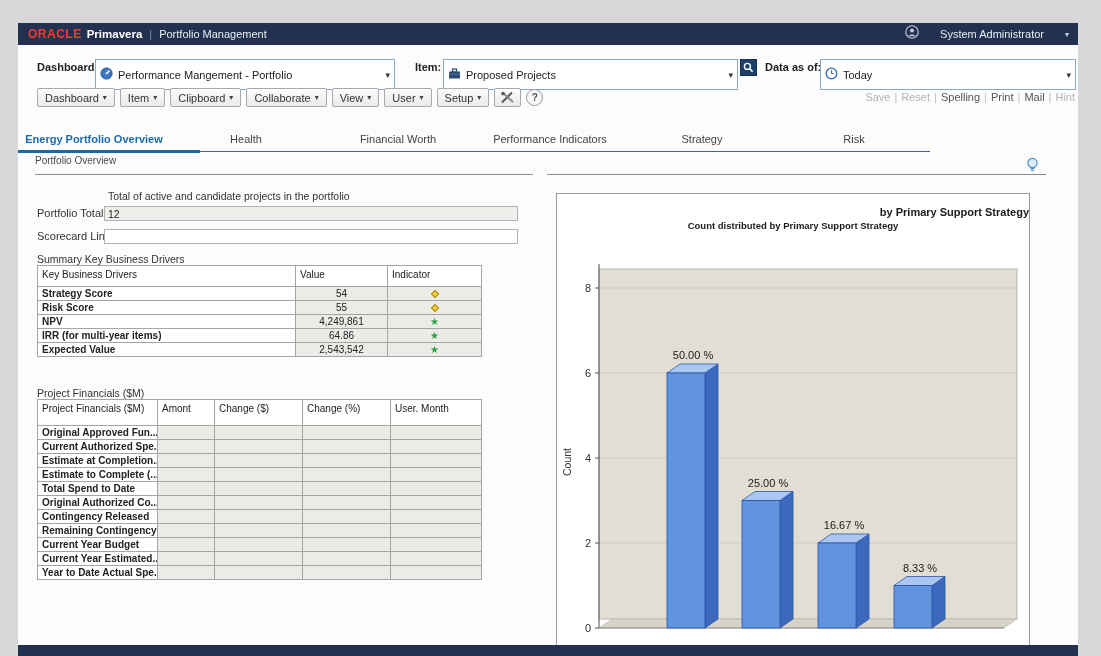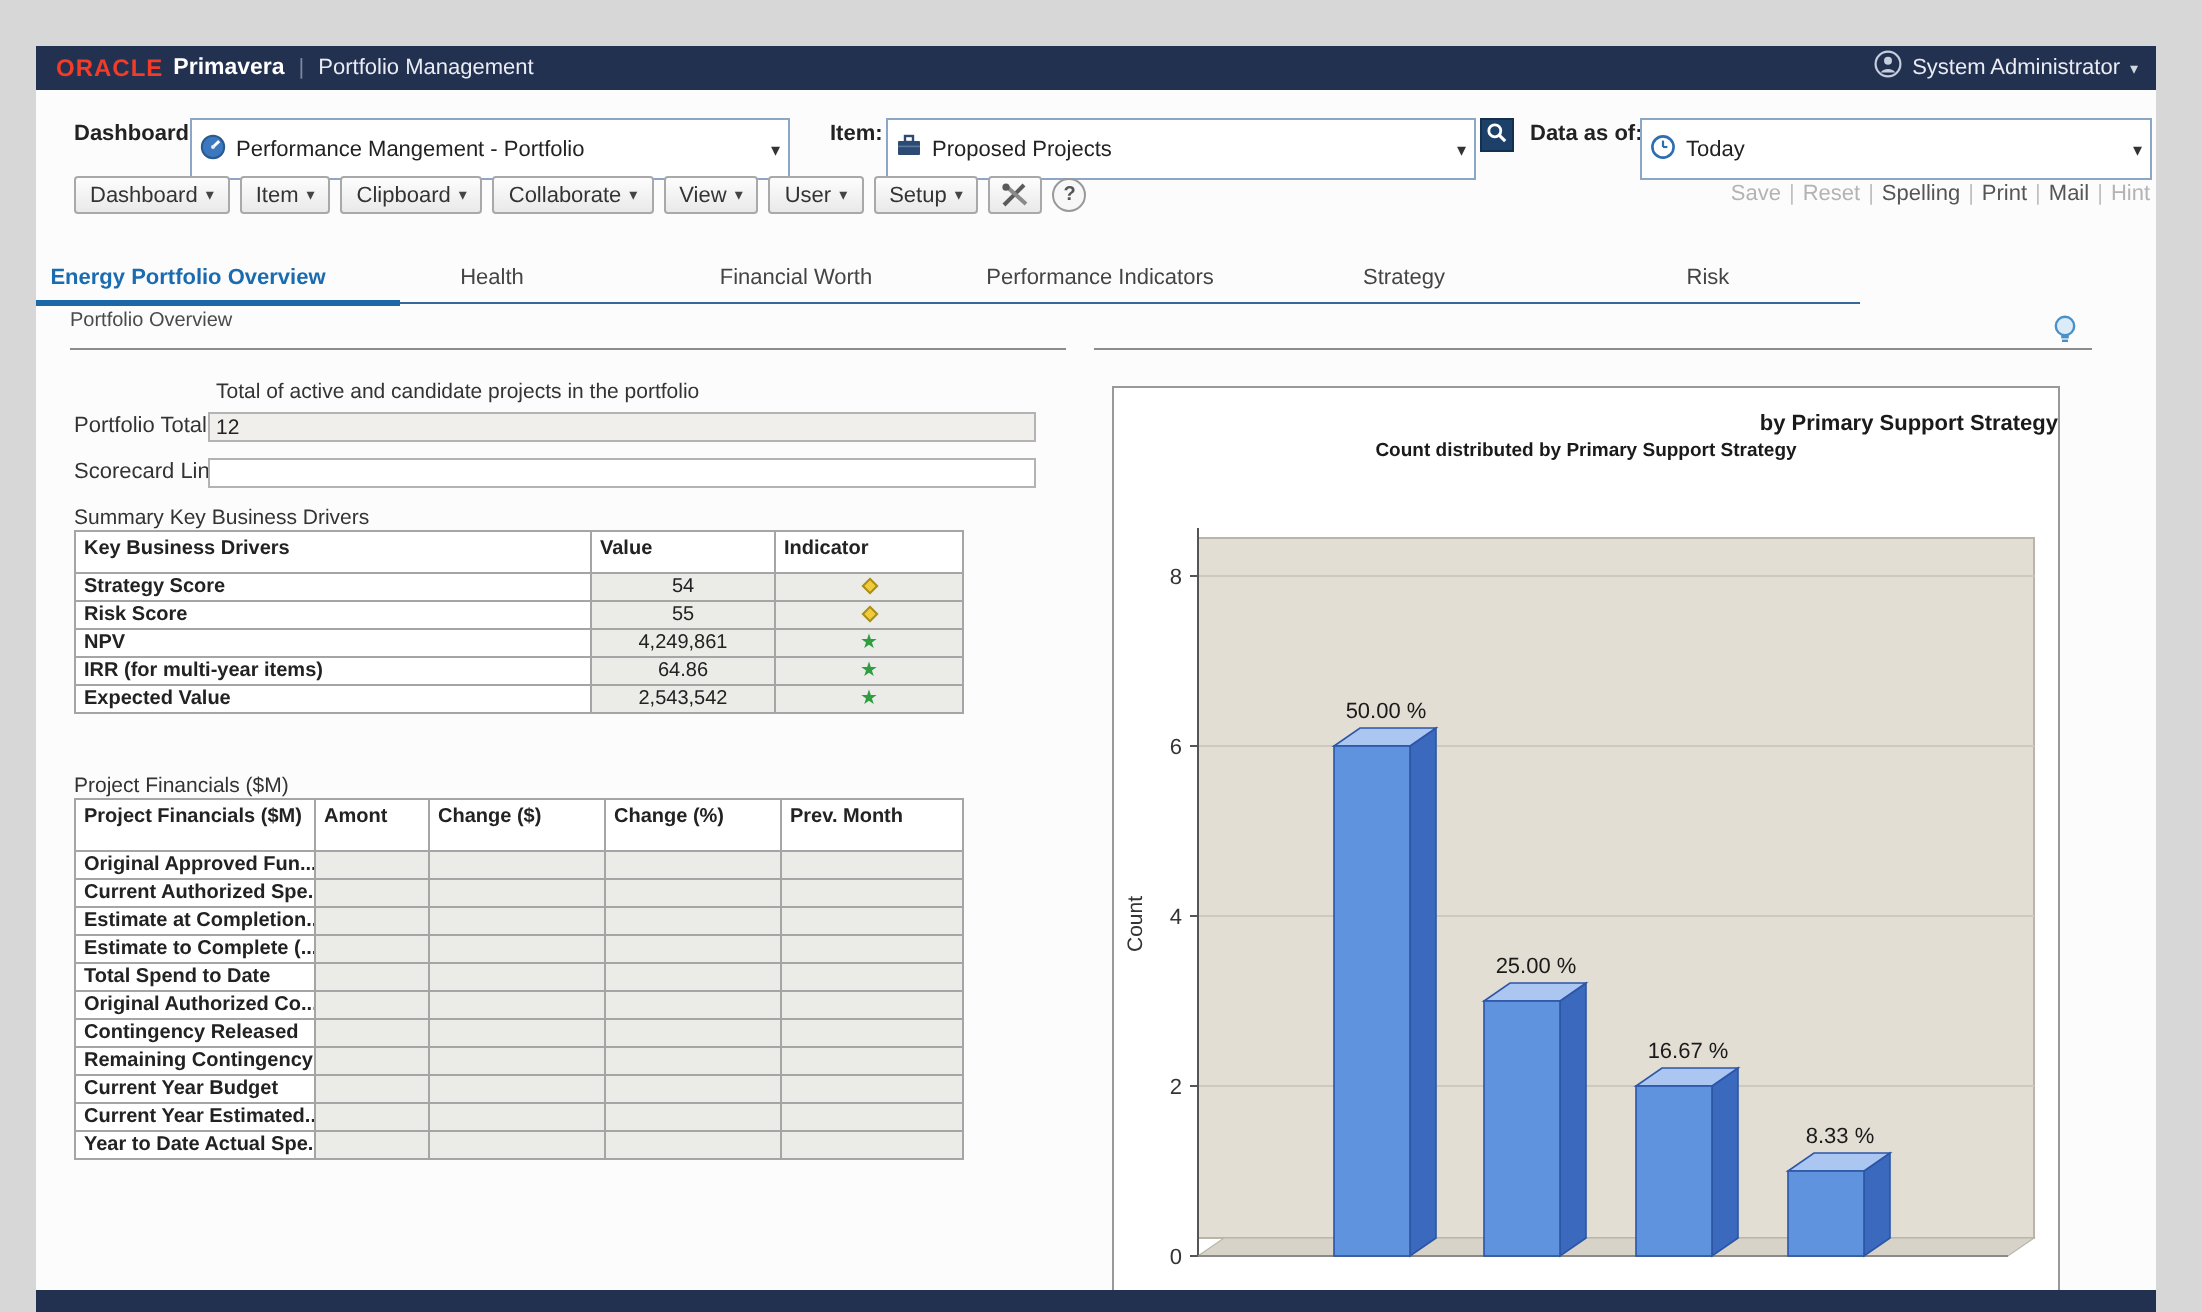--- a/index.html
+++ b/index.html
@@ -6,21 +6,21 @@
   body { font-family:"Liberation Sans", sans-serif; background:#d7d7d7; }
   .page { position:relative; width:1101px; height:656px; background:#d7d7d7; overflow:hidden; }
 
   
   .app-header { position:absolute; left:18px; top:23px; width:1060px; height:22px;
     background:#233150; display:flex; align-items:center; }
   .brand-oracle { color:#f23c28; font-weight:bold; font-size:12px; letter-spacing:.5px; margin-left:10px; }
   .brand-product { color:#fff; font-weight:bold; font-size:11.5px; margin-left:5px; }
   .brand-sep { color:#7d87a0; margin:0 7px; font-size:11px; }
   .app-title { color:#e9ecf3; font-size:11px; }
-  .user-area { margin-left:auto; margin-right:9px; display:flex; align-items:center; gap:5px; }
+  .user-area { margin-left:auto; margin-right:9px; display:flex; align-items:center; gap:21px; }
   .user-name { color:#e9ecf3; font-size:11px; }
   .user-caret { color:#cfd6e2; font-size:8px; }
 
   
   .main { position:absolute; left:18px; top:45px; width:1060px; height:600px;
     background:#fcfcfc; overflow:hidden; }
   .app-footer { position:absolute; left:18px; top:645px; width:1060px; height:11px; background:#233150; }
 
   .tlabel { position:absolute; font-size:11px; font-weight:bold; color:#222; line-height:17px; }
   .combo { position:absolute; height:31px; border:1px solid #8ba6c7; background:#fff;
@@ -56,21 +56,21 @@
   .fieldlabel { position:absolute; left:2px; font-size:11px; color:#333; }
   .field { position:absolute; left:69px; width:414px; height:15px; border:1px solid #b3b3b3;
     font-size:10.5px; color:#222; padding:0 3px; font-family:"Liberation Sans",sans-serif; }
   .field.readonly { background:#f0efec; }
   .field.editable { background:#fff; }
   .secttitle { position:absolute; left:2px; font-size:10.5px; color:#333; }
 
   table.grid { border-collapse:collapse; table-layout:fixed; width:444px; background:#fff; }
   .grid th, .grid td { border:1px solid #a5a5a5; font-size:10px; padding:1px 4px;
     overflow:hidden; white-space:nowrap; }
-  .grid th { text-align:left; font-weight:bold; vertical-align:top; padding-top:3px; background:#fff; color:#222; }
+  .grid th { text-align:left; font-weight:normal; vertical-align:top; padding-top:3px; background:#fff; color:#222; }
   .kbd th { height:21px; }
   .fin th { height:26px; }
   .grid td { height:12px; line-height:11px; }
   td.name { font-weight:bold; color:#222; background:#fff; }
   td.val { text-align:center; background:#ebebe8; color:#222; }
   td.ind { text-align:center; background:#ebebe8; }
   td.shaded { background:#ebebe8; }
   .diamond { display:inline-block; width:6px; height:6px; background:#f0cc3a; border:1px solid #a78d1c;
     transform:rotate(45deg); }
   .star { color:#2f9e41; font-size:10px; }
@@ -269,21 +269,21 @@
             <col style="width:88px">
             <col style="width:88px">
             <col style="width:91px">
           </colgroup>
         <thead>
             <tr id="fin-head">
               <th>Project Financials ($M)</th>
               <th>Amont</th>
               <th>Change ($)</th>
               <th>Change (%)</th>
-              <th>Prev. Month</th>
+              <th>User. Month</th>
             </tr>
           </thead>
         <tbody id="fin-body">
             <tr>
               <td class="name">Original Approved Fun...</td>
               <td class="shaded"></td>
               <td class="shaded"></td>
               <td class="shaded"></td>
               <td class="shaded"></td>
             </tr>

